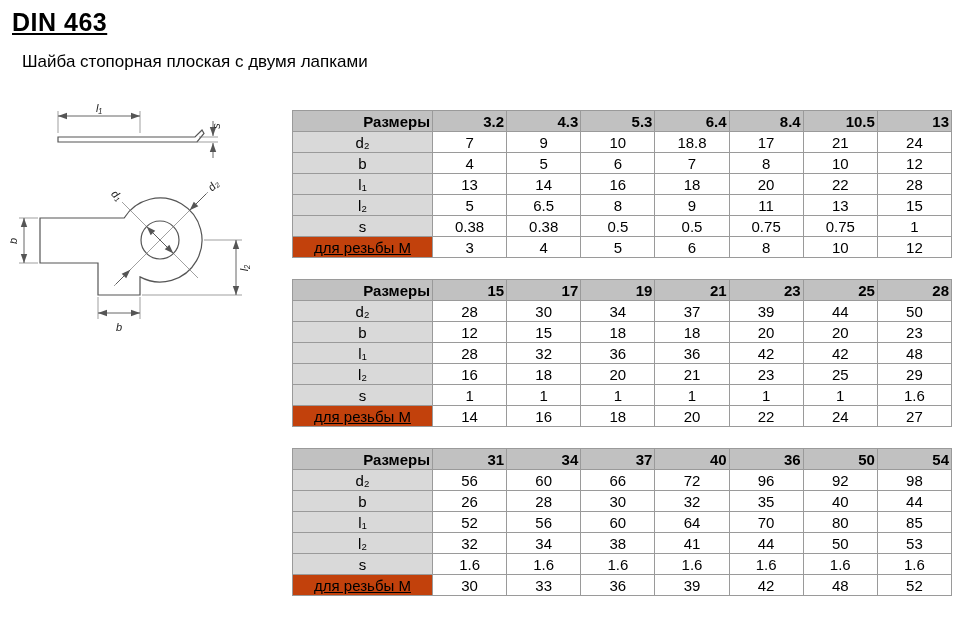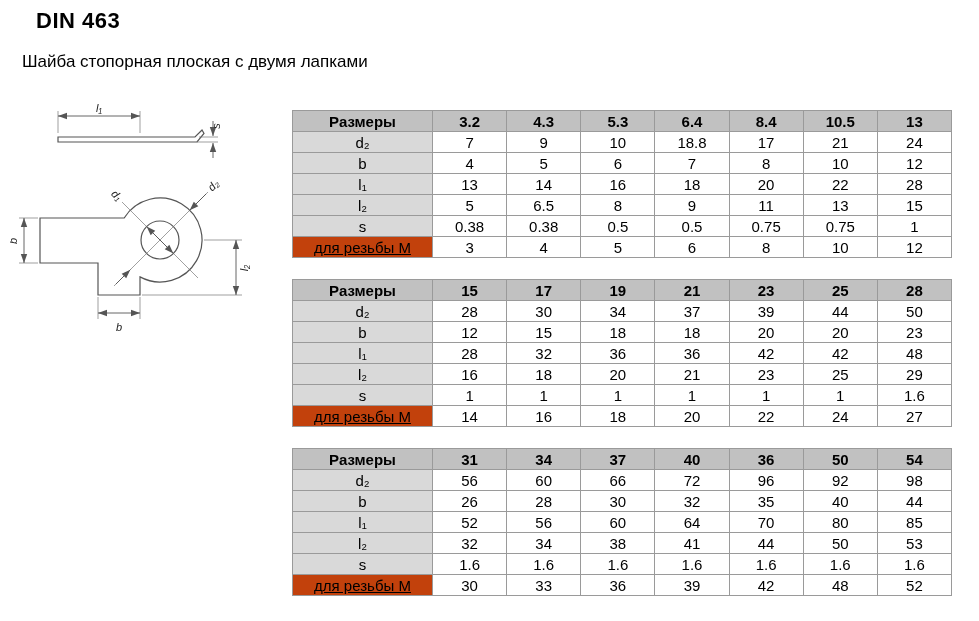--- a/index.html
+++ b/index.html
@@ -1,31 +1,31 @@
 <!DOCTYPE html>
 <html><head>
 <meta charset="utf-8">
 <style>
   * { margin:0; padding:0; box-sizing:border-box; }
   html,body { background:#ffffff; }
   body { font-family:"Liberation Sans","DejaVu Sans",sans-serif; color:#000; }
   .page { position:relative; width:979px; height:621px; background:#fff; overflow:hidden; }
 
-  .title { position:absolute; left:36px; top:8px; font-size:22px; font-weight:bold; letter-spacing:0.5px; }
+  .title { position:absolute; left:12px; top:8px; font-size:25px; font-weight:bold; letter-spacing:0.5px;text-decoration:underline; }
   .subtitle { position:absolute; left:22px; top:52px; font-size:17px; }
 
   .drawing { position:absolute; left:10px; top:100px; width:278px; height:252px; }
 
   .tables { position:absolute; left:292px; top:110px; width:662px; }
   table.dim-table { border-collapse:collapse; width:660px; table-layout:fixed; margin-bottom:21px; font-size:15px; }
   table.dim-table th, table.dim-table td {
     border:1px solid #9a9a9a; text-align:center; height:21px; padding:0 2px;
     overflow:hidden; white-space:nowrap;
   }
-  table.dim-table th { background:#c1c1c1; font-weight:bold; }
+  table.dim-table th { background:#c1c1c1; font-weight:bold;text-align:right; }
   table.dim-table th:first-child { width:140px; }
   table.dim-table td { background:#ffffff; }
   table.dim-table td.rowlabel { background:#d9d9d9; }
   table.dim-table tr:last-child td.rowlabel { background:#c2410c;text-decoration:underline; }
 
   svg text { font-family:"Liberation Sans","DejaVu Sans",sans-serif; font-style:italic; font-size:11px; fill:#222; }
   .sil { fill:#ffffff; stroke:#555; stroke-width:1.2; }
   .dim { stroke:#555; stroke-width:0.9; fill:none; }
   .thin { stroke:#777; stroke-width:0.7; fill:none; }
 </style>

